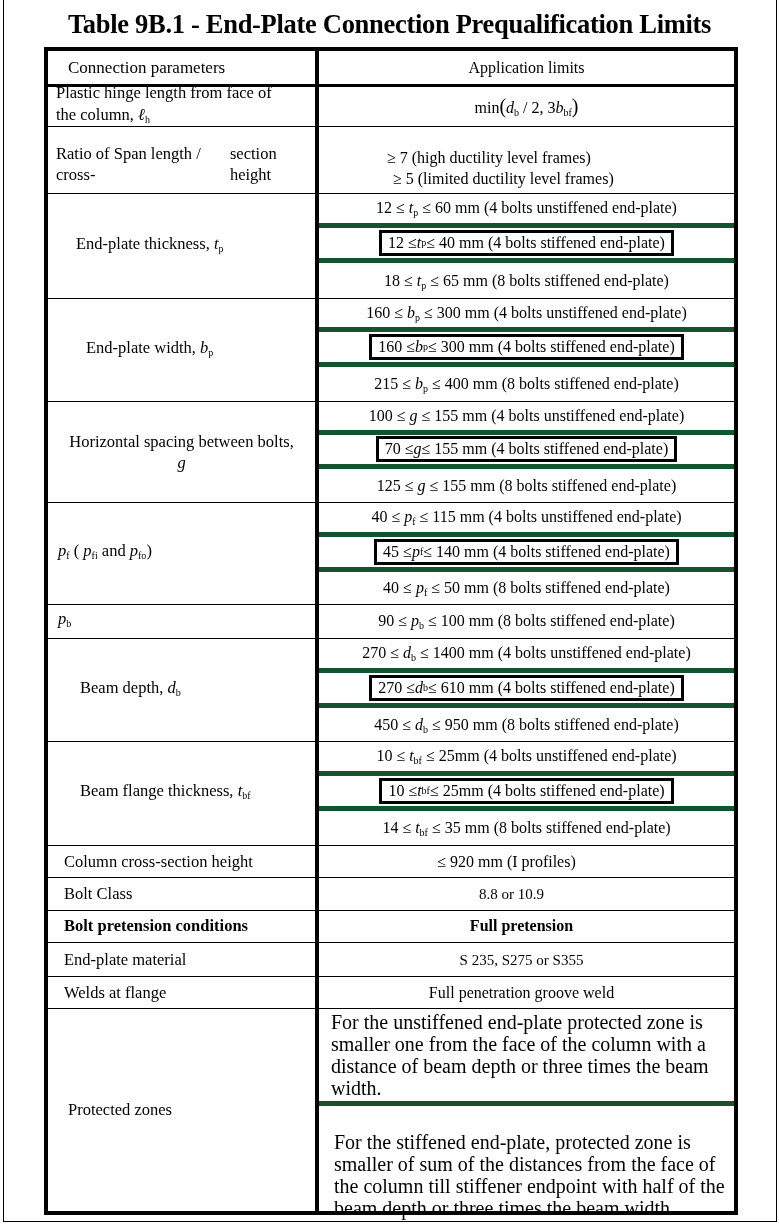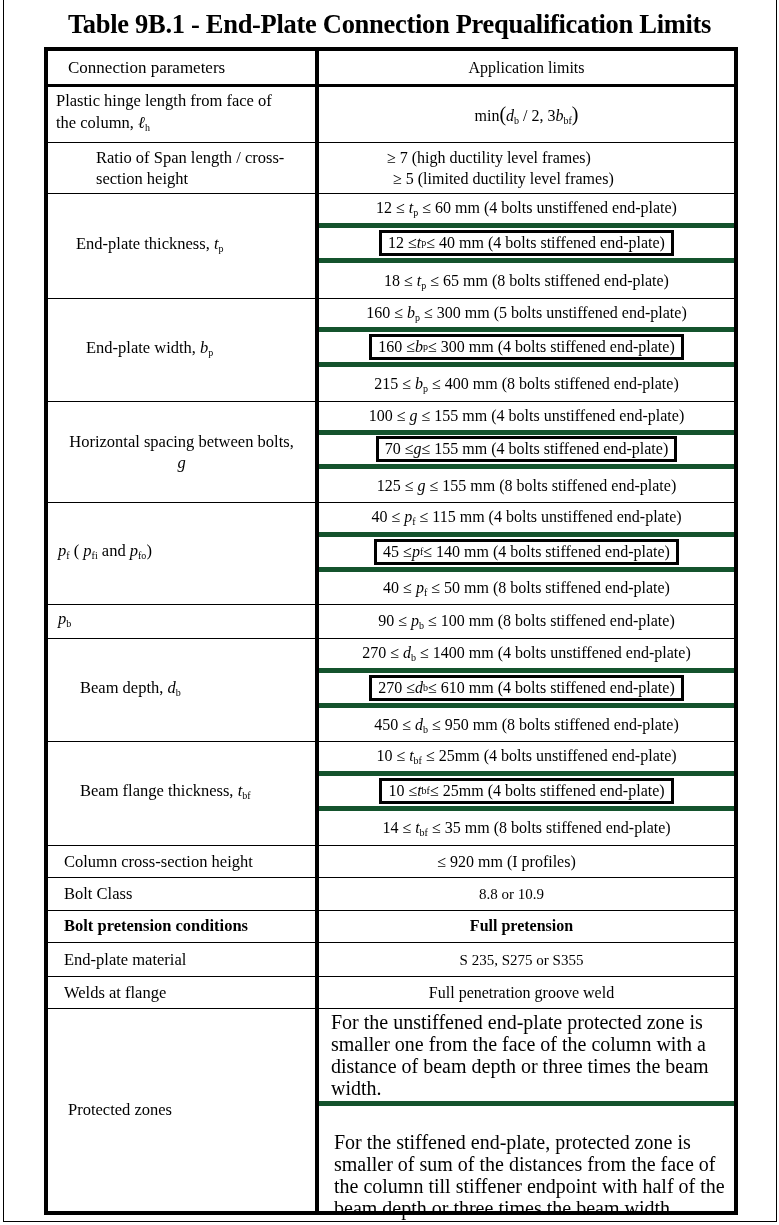--- a/index.html
+++ b/index.html
@@ -35,32 +35,32 @@
 <div class="title">Table 9B.1 - End-Plate Connection Prequalification Limits</div>
 
 <div class="tbl">
   <div class="vdiv"></div>
 
   <div class="row header" style="top:0;height:36px;">
     <div class="lcell" style="padding-left:20px;font-size:17px;">Connection parameters</div>
     <div class="rcell single" style="font-size:16px;">Application limits</div>
   </div>
 
-  <div class="row" style="top:36px;height:56px;">
+  <div class="row" style="top:36px;height:40px;">
     <div class="lcell" style="padding-left:8px;flex-direction:column;align-items:flex-start;justify-content:center;">
       <div>Plastic hinge length from face of</div>
       <div><span>the column, </span><i>ℓ</i><sub>h</sub></div>
     </div>
     <div class="rcell single">
       <span><span>min</span><span style="font-size:20px;">(</span><i>d</i><sub>b</sub><span> / 2,  3</span><i>b</i><sub>bf</sub><span style="font-size:20px;">)</span></span>
     </div>
   </div>
 
   <div class="row" style="top:92px;height:51px;">
-    <div class="lcell" style="padding-left:8px;flex-direction:column;align-items:flex-start;justify-content:center;line-height:21px;margin-left:40px;">
+    <div class="lcell" style="padding-left:8px;flex-direction:row;align-items:flex-start;justify-content:center;line-height:21px;">
       <div>Ratio of Span length / cross-</div>
       <div>section height</div>
     </div>
     <div class="rcell" style="display:flex;flex-direction:column;justify-content:center;padding-left:68px;line-height:21px;font-size:16px;">
       <div>≥ 7  (high ductility level frames)</div>
       <div style="padding-left:6px;">≥ 5  (limited ductility level frames)</div>
     </div>
   </div>
 
   <div class="row" style="top:143px;height:105px;">
@@ -84,21 +84,21 @@
         </div>
     </div>
   </div>
 
   <div class="row" style="top:248px;height:103px;">
     <div class="lcell" style="padding-left:38px;">
       <span><span>End-plate width, </span><i>b</i><sub>p</sub></span>
     </div>
     <div class="rcell">
       <div class="sub" style="top:0;height:33px;">
-          <span><span>160 ≤ </span><i>b</i><sub>p</sub><span> ≤ 300 mm  (5 bolts unstiffened end-plate)</span></span>
+          <span><span>160 ≤ </span><i>b</i><sub>p</sub><span> ≤ 300 mm  (4 bolts unstiffened end-plate)</span></span>
         </div>
       <div class="sub" style="top:33px;height:35px;">
           <span class="boxed">
             <span>160 ≤ </span>
             <i>b</i>
             <sub>p</sub>
             <span> ≤ 300 mm  (4 bolts stiffened end-plate)</span>
           </span>
         </div>
       <div class="sub nb" style="top:68px;height:35px;">

